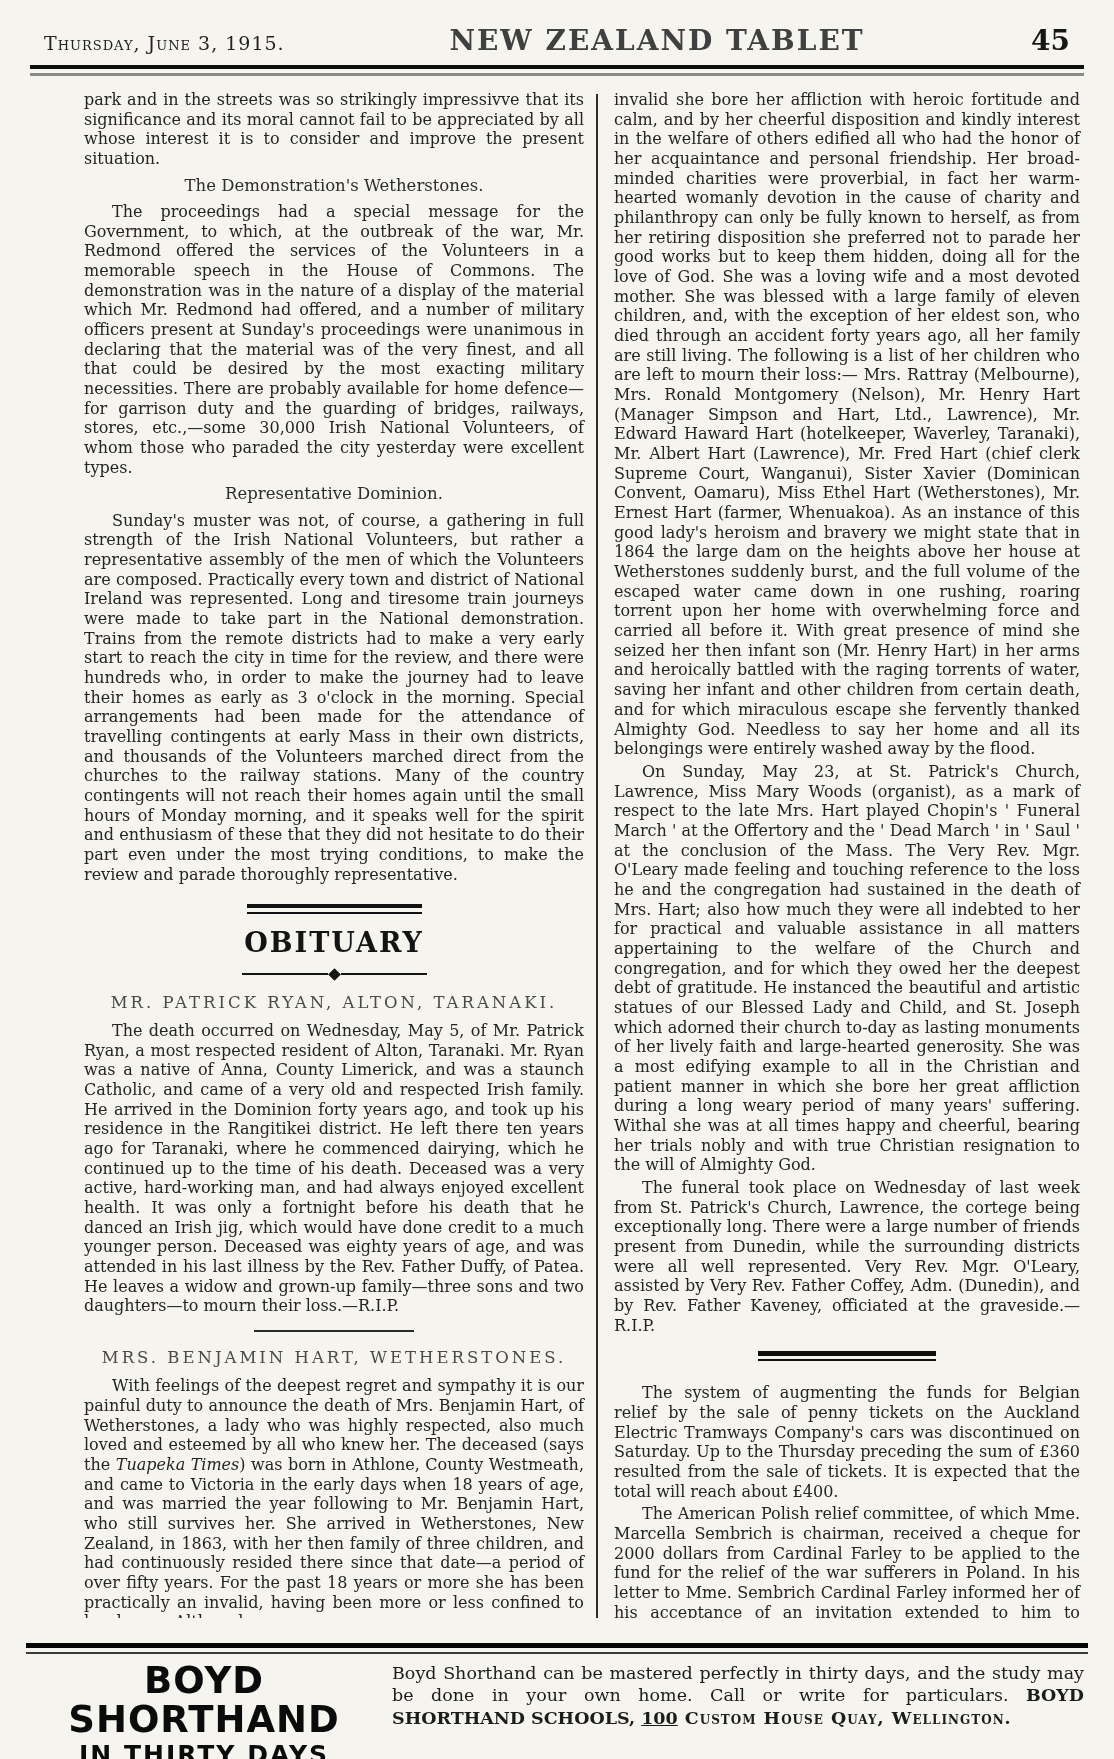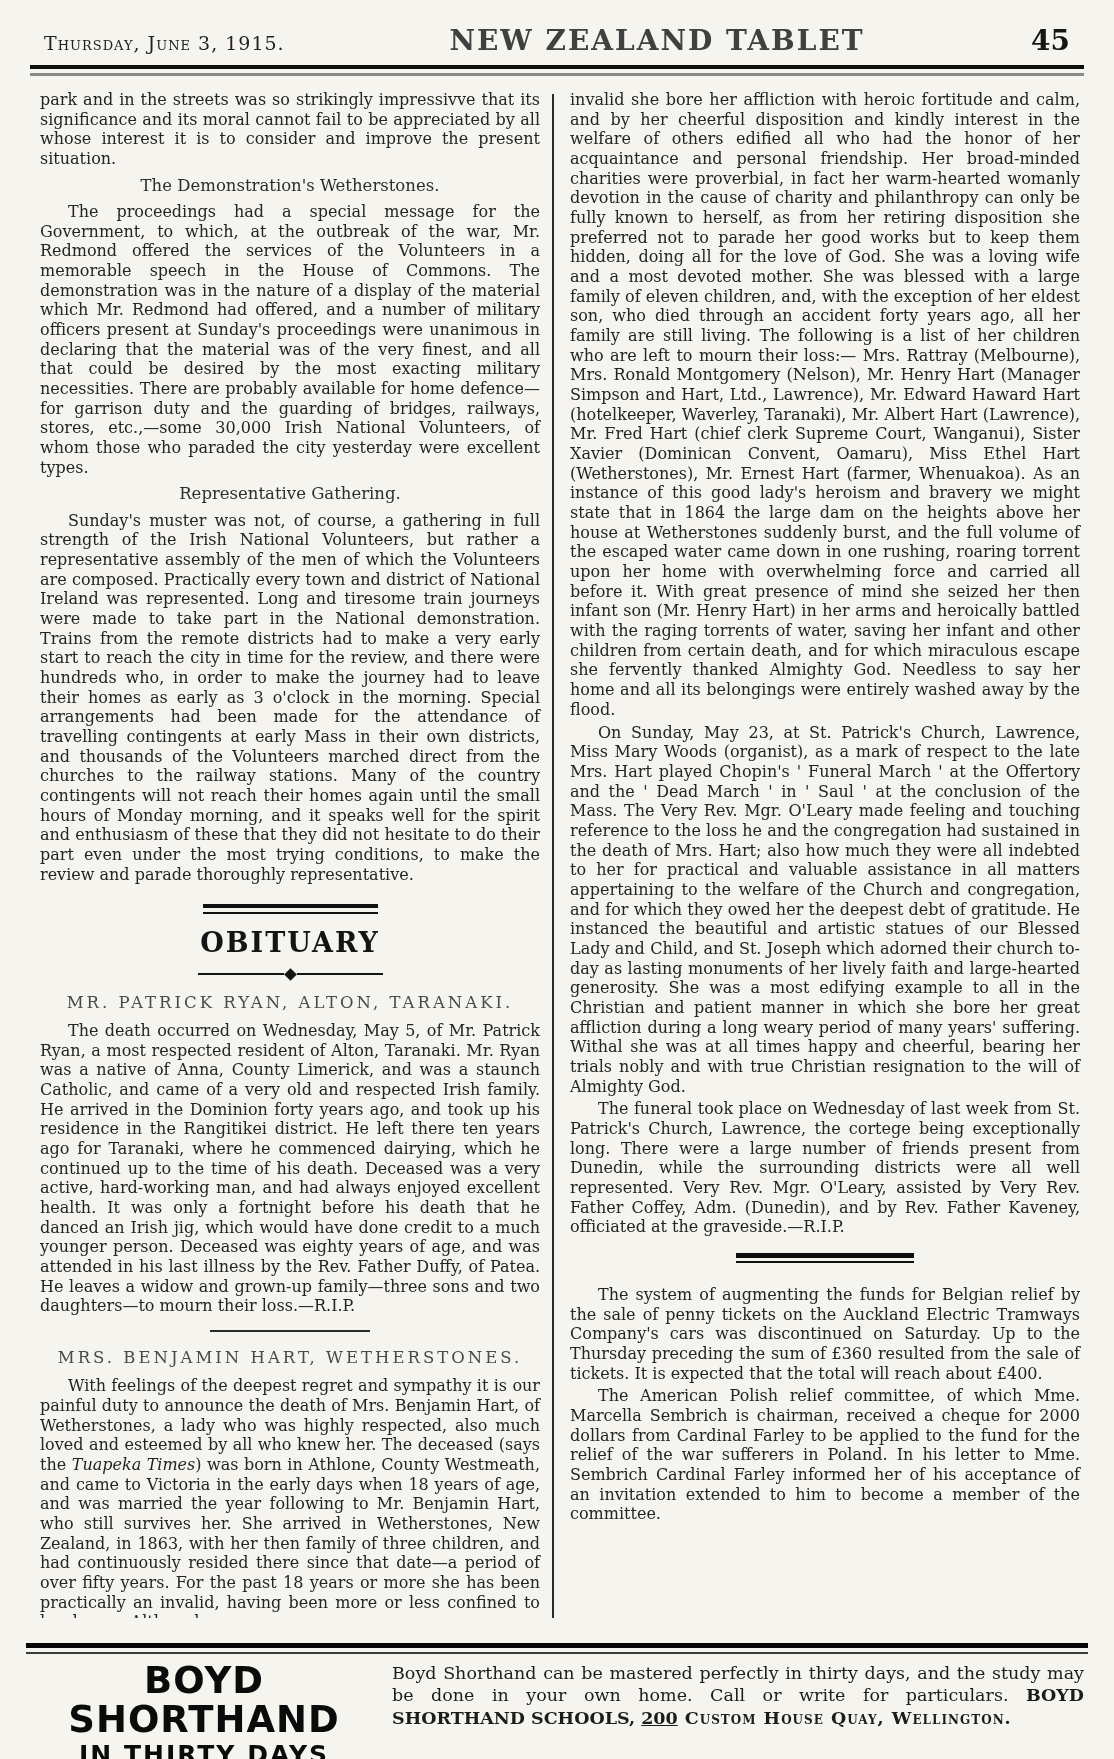--- a/index.html
+++ b/index.html
@@ -33,21 +33,21 @@
     border-bottom:3px solid #8a8a86;
   }
   
   .columns{
     display:flex;
     padding:14px 34px 0 40px;
     height:1528px;
     overflow:hidden;
   }
   .col{width:500px;text-align:justify;font-size:16px;line-height:1.23;}
-  .col-left{padding-right:6px;}
+  .col-left{padding-right:6px;margin-left:44px;}
   .col-right{padding-left:10px;flex:1;}
   .divider{width:2px;background:#2b2b2b;margin:4px 6px 0 6px;}
   p{margin:0 0 3px 0;}
   p.ind{text-indent:28px;}
   .subhead{
     text-align:center;margin:7px 0 6px 0;font-size:16.5px;color:#2d2d2d;text-indent:0;
   }
   .obit-head{
     text-align:center;margin:10px 0 8px 0;
     font-size:16.5px;letter-spacing:3px;color:#4a4a48;text-indent:0;
@@ -104,21 +104,21 @@
     <div class="header-page">45</div>
   </div>
   <div class="header-rule"></div>
 
   <div class="columns">
 
     <div class="col col-left">
       <p>park and in the streets was so strikingly impressivve that its significance and its moral cannot fail to be appreciated by all whose interest it is to consider and improve the present situation.</p>
       <p class="subhead">The Demonstration's Wetherstones.</p>
       <p class="ind">The proceedings had a special message for the Government, to which, at the outbreak of the war, Mr. Redmond offered the services of the Volunteers in a memorable speech in the House of Commons. The demonstration was in the nature of a display of the material which Mr. Redmond had offered, and a number of military officers present at Sunday's proceedings were unanimous in declaring that the material was of the very finest, and all that could be desired by the most exacting military necessities. There are probably available for home defence—for garrison duty and the guarding of bridges, railways, stores, etc.,—some 30,000 Irish National Volunteers, of whom those who paraded the city yesterday were excellent types.</p>
-      <p class="subhead">Representative Gathering.</p>
+      <p class="subhead">Representative Dominion.</p>
       <p class="ind">Sunday's muster was not, of course, a gathering in full strength of the Irish National Volunteers, but rather a representative assembly of the men of which the Volunteers are composed. Practically every town and district of National Ireland was represented. Long and tiresome train journeys were made to take part in the National demonstration. Trains from the remote districts had to make a very early start to reach the city in time for the review, and there were hundreds who, in order to make the journey had to leave their homes as early as 3 o'clock in the morning. Special arrangements had been made for the attendance of travelling contingents at early Mass in their own districts, and thousands of the Volunteers marched direct from the churches to the railway stations. Many of the country contingents will not reach their homes again until the small hours of Monday morning, and it speaks well for the spirit and enthusiasm of these that they did not hesitate to do their part even under the most trying conditions, to make the review and parade thoroughly representative.</p>
 
       <div class="ob-rule-top"></div>
       <p class="ob-title">OBITUARY</p>
       <div class="ob-rule-diamond">
         <span class="line"></span>
         <span class="diamond"></span>
         <span class="line"></span>
       </div>
 
@@ -145,17 +145,17 @@
     </div>
   </div>
 
   <div class="footer">
     <div class="footer-rule"></div>
     <div class="footer-inner">
       <div class="ad-head">
         <div class="ad-head-line1">BOYD SHORTHAND</div>
         <div class="ad-head-line2">IN THIRTY DAYS</div>
       </div>
-      <div class="ad-text"><span>Boyd Shorthand can be mastered perfectly in thirty days, and the study may be done in your own home.  Call or write for particulars.   </span><span class="ad-bold">BOYD SHORTHAND SCHOOLS, </span><span class="ad-num">200</span><span class="ad-smallcaps"> Custom House Quay, Wellington.</span></div>
+      <div class="ad-text"><span>Boyd Shorthand can be mastered perfectly in thirty days, and the study may be done in your own home.  Call or write for particulars.   </span><span class="ad-bold">BOYD SHORTHAND SCHOOLS, </span><span class="ad-num">100</span><span class="ad-smallcaps"> Custom House Quay, Wellington.</span></div>
     </div>
   </div>
 
 </div>
 
 </body></html>

